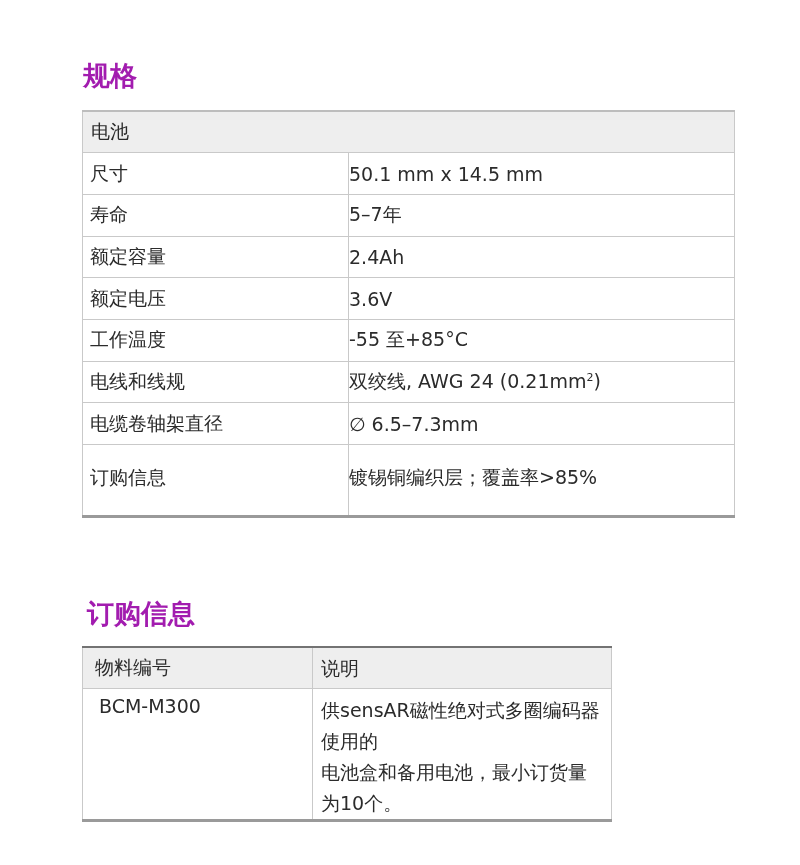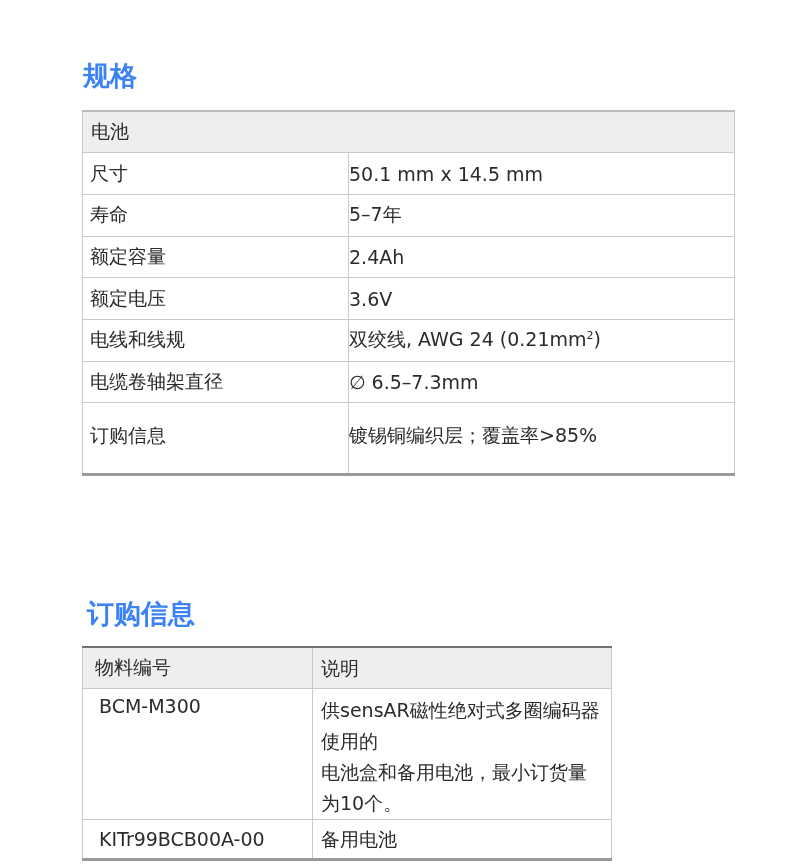--- a/index.html
+++ b/index.html
@@ -3,21 +3,21 @@
 <meta charset="utf-8">
 <style>
   html, body { margin: 0; padding: 0; background: #ffffff; }
   body {
     width: 800px; height: 865px; position: relative; overflow: hidden;
     font-family: "DejaVu Sans", "Liberation Sans", sans-serif;
     color: #2b2b2b;
   }
   .h-title {
     position: absolute; margin: 0;
-    color: #3b82f6; font-weight: bold; font-size: 27px; letter-spacing: 0px;
+    color: #a21caf; font-weight: bold; font-size: 27px; letter-spacing: 0px;
   }
   #title-specs { left: 83px; top: 58px; }
   #title-order { left: 87px; top: 596px; }
 
   table { border-collapse: collapse; position: absolute; font-size: 19px; }
   td { border: 1px solid #c9c9c9; padding: 0 8px; vertical-align: middle; }
 
   #spec-table { left: 82px; top: 110px; width: 653px; border-top: 2px solid #bdbdbd; border-bottom: 3px solid #9a9a9a; }
   #spec-table td.k { width: 250px; padding-left: 7px; }
   #spec-table td.v { padding-left: 0; }
@@ -55,20 +55,24 @@
   </tr>
   <tr>
     <td class="k">额定容量</td>
     <td class="v">2.4Ah</td>
   </tr>
   <tr>
     <td class="k">额定电压</td>
     <td class="v">3.6V</td>
   </tr>
   <tr>
+    <td class="k">工作温度</td>
+    <td class="v">-55 至+85°C</td>
+  </tr>
+  <tr>
     <td class="k">电线和线规</td>
     <td class="v"><span> 双绞线, AWG 24 (0.21mm</span><sup>2</sup><span>)</span></td>
   </tr>
   <tr>
     <td class="k">电缆卷轴架直径</td>
     <td class="v">∅ 6.5–7.3mm</td>
   </tr>
   <tr class="tall">
     <td class="k">订购信息</td>
     <td class="v">镀锡铜编织层；覆盖率&gt;85%</td>
@@ -84,18 +88,14 @@
     <td class="pn head-pn">物料编号</td>
     <td class="desc">说明</td>
   </tr>
   <tr class="r1">
     <td class="pn">BCM-M300</td>
     <td class="desc">
       <div>供sensAR磁性绝对式多圈编码器使用的</div>
       <div>电池盒和备用电池，最小订货量为10个。</div>
     </td>
   </tr>
-  <tr class="r2">
-    <td class="pn">KITr99BCB00A-00</td>
-    <td class="desc">备用电池</td>
-  </tr>
 </tbody>
   </table>
 
 </body></html>

